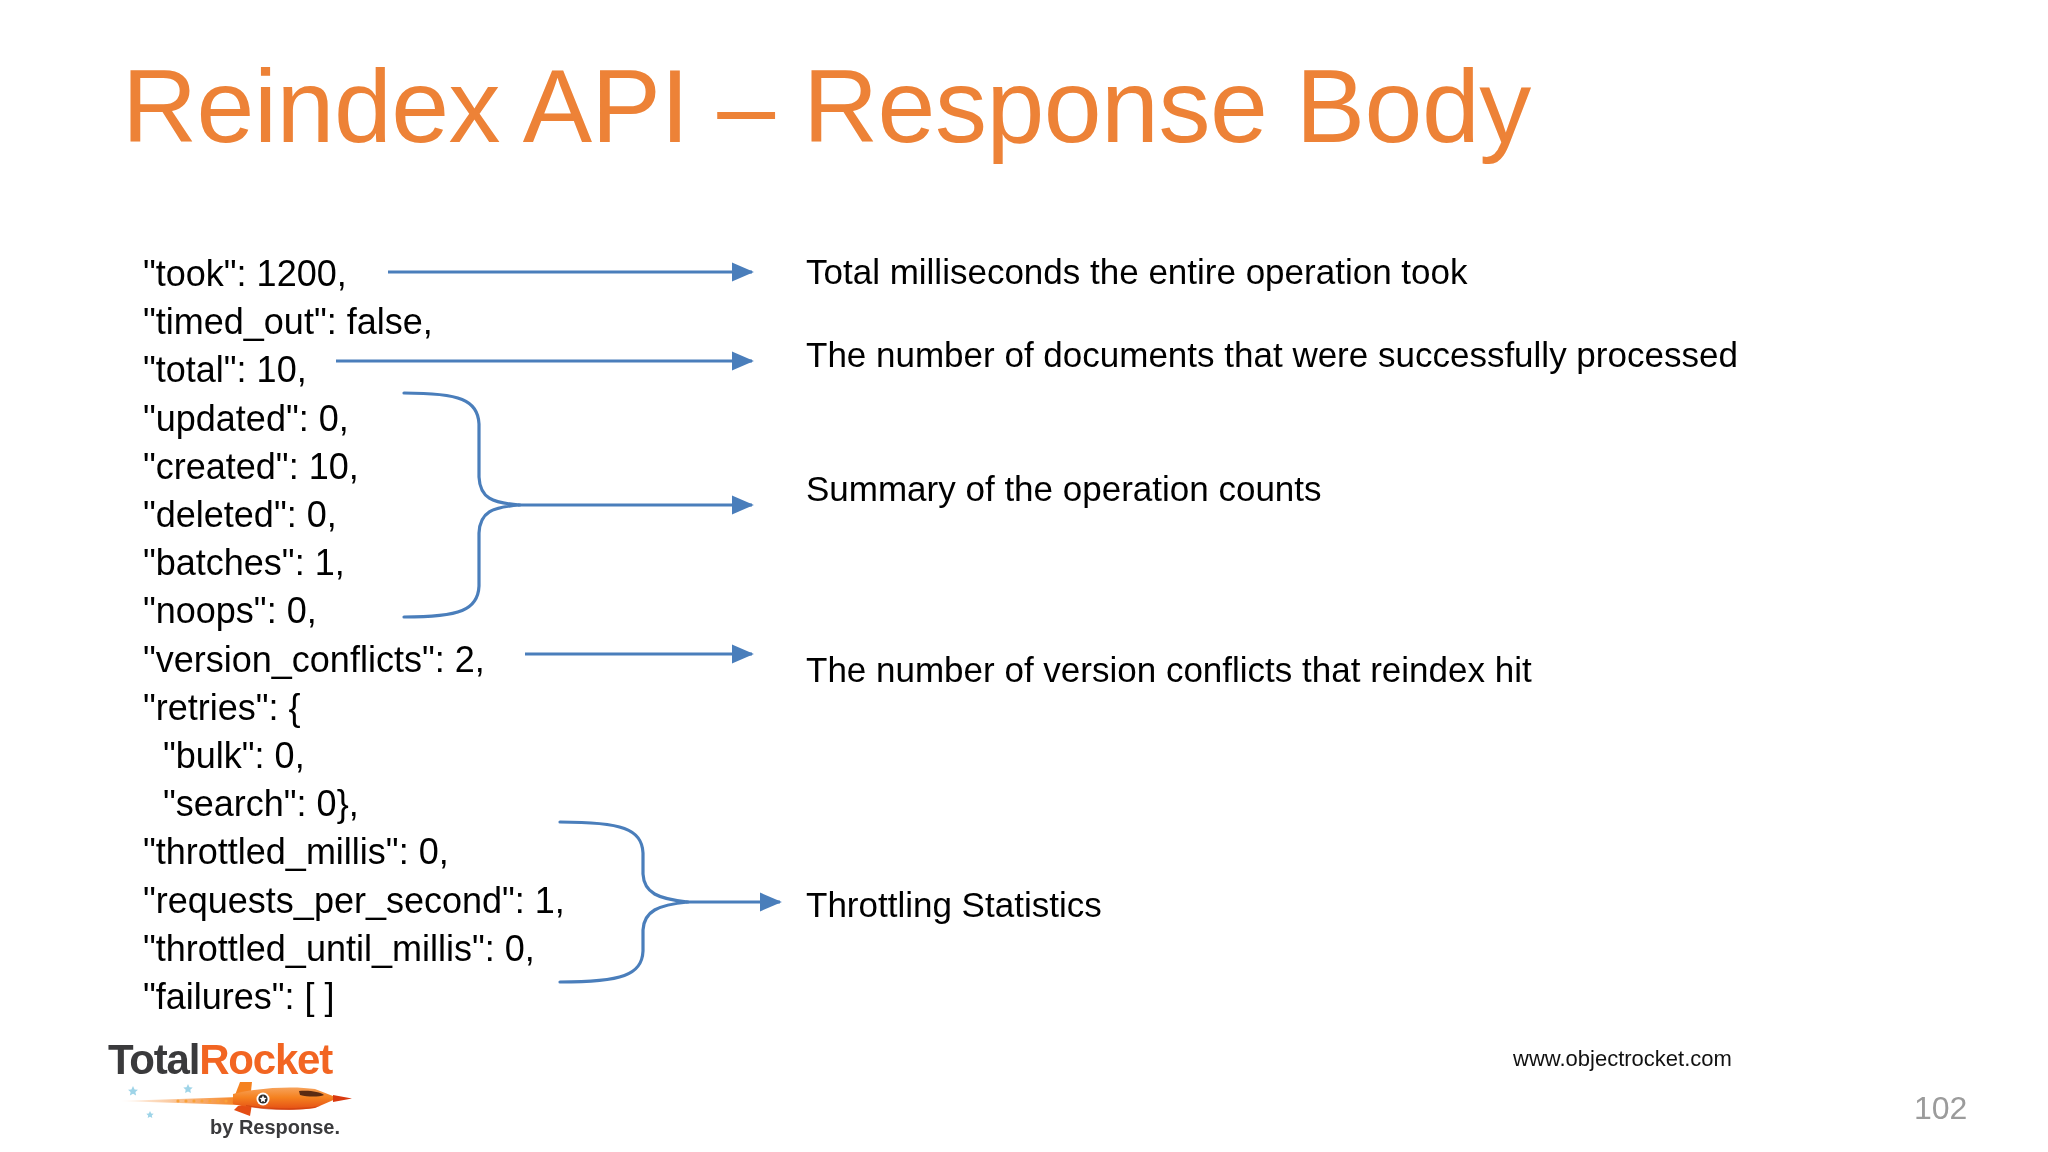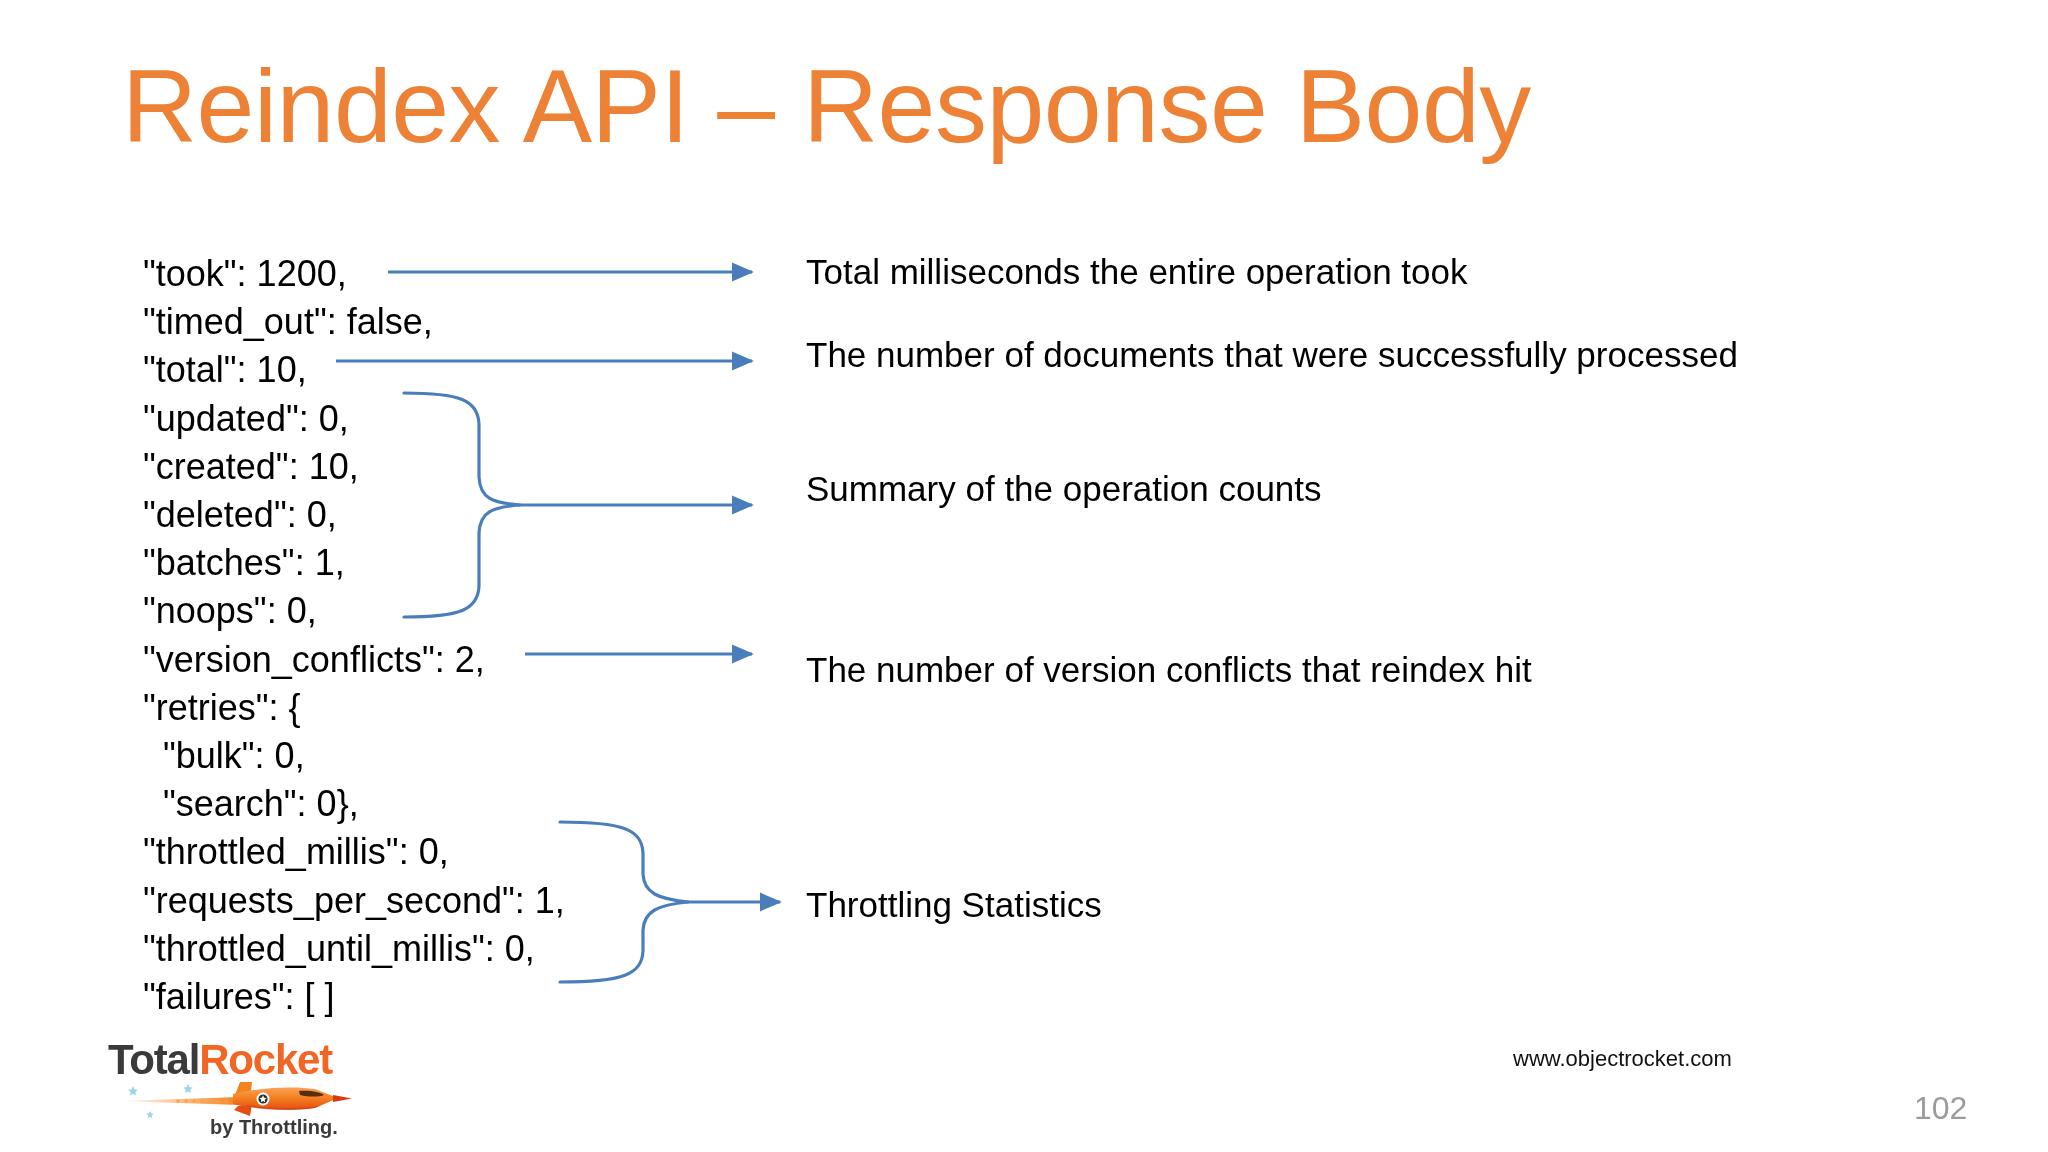--- a/index.html
+++ b/index.html
@@ -244,19 +244,19 @@
 
       <path d="M199 13 C 210 12, 220 14, 224 17 C 219 19, 208 19, 200 17 Z" fill="#5B2B12"></path>
 
       <circle cx="163" cy="21" r="6.5" fill="#FFFFFF"></circle>
       <circle cx="163" cy="21" r="4.6" fill="#2B2B2B"></circle>
       <path d="M163 17.3 l1.1 2.4 2.5 0.3 -1.9 1.7 0.5 2.5 -2.2 -1.3 -2.2 1.3 0.5 -2.5 -1.9 -1.7 2.5 -0.3 z" fill="#FFFFFF"></path>
 
       <path d="M146 27 C 170 31, 200 31, 220 28 L 214 30 C 195 33, 165 33, 146 28 Z" fill="#C9380F" opacity="0.55"></path>
     </svg>
 
-    <div id="logo-tagline">by Throttling.</div>
+    <div id="logo-tagline">by Response.</div>
   </div>
 
   <div id="site-url">www.objectrocket.com</div>
   <div id="slide-number">102</div>
 
 </div>
 
 </body></html>

